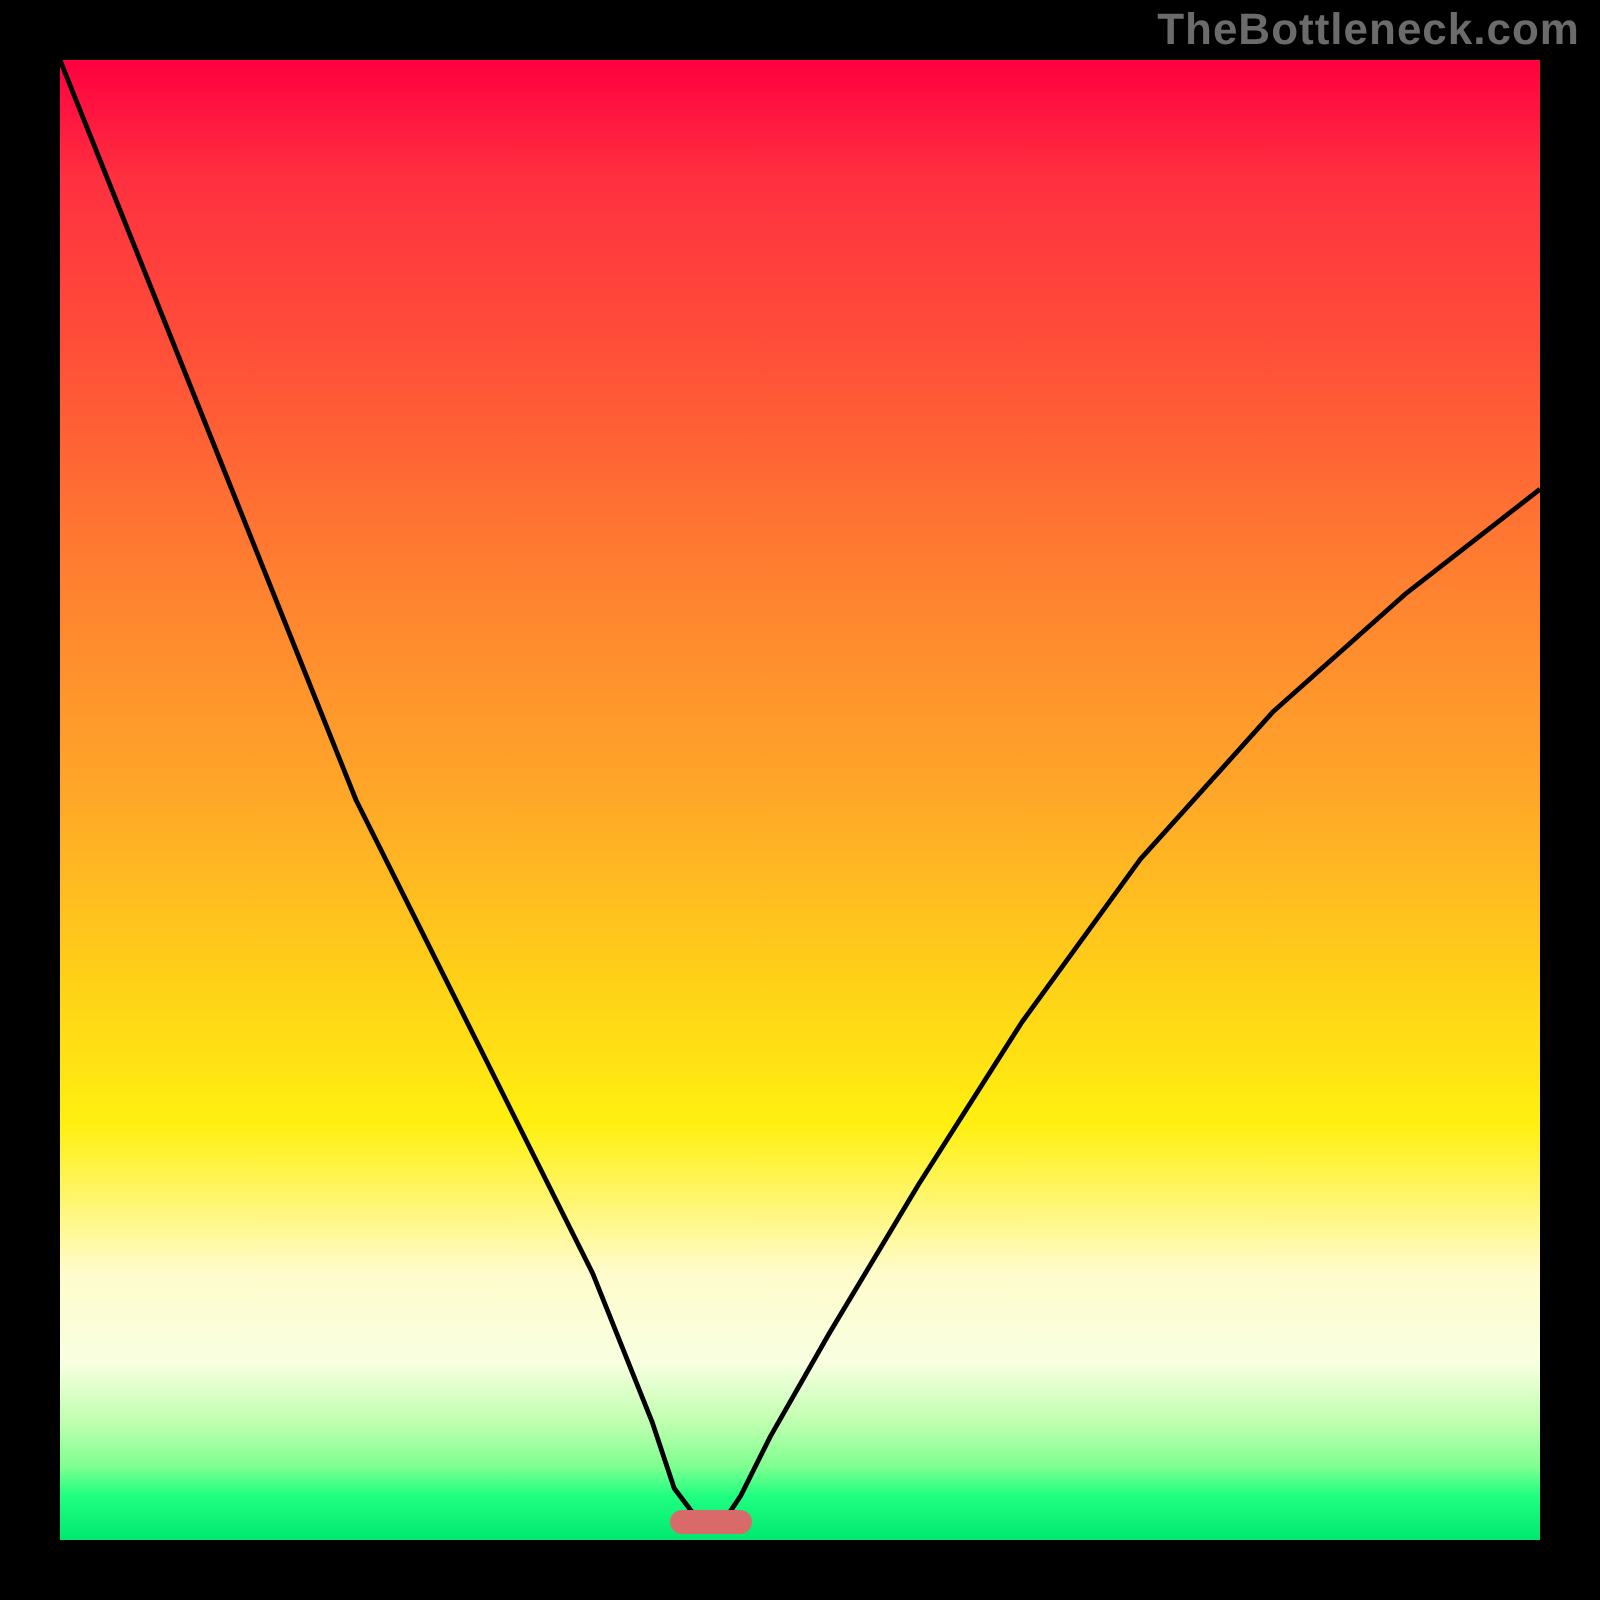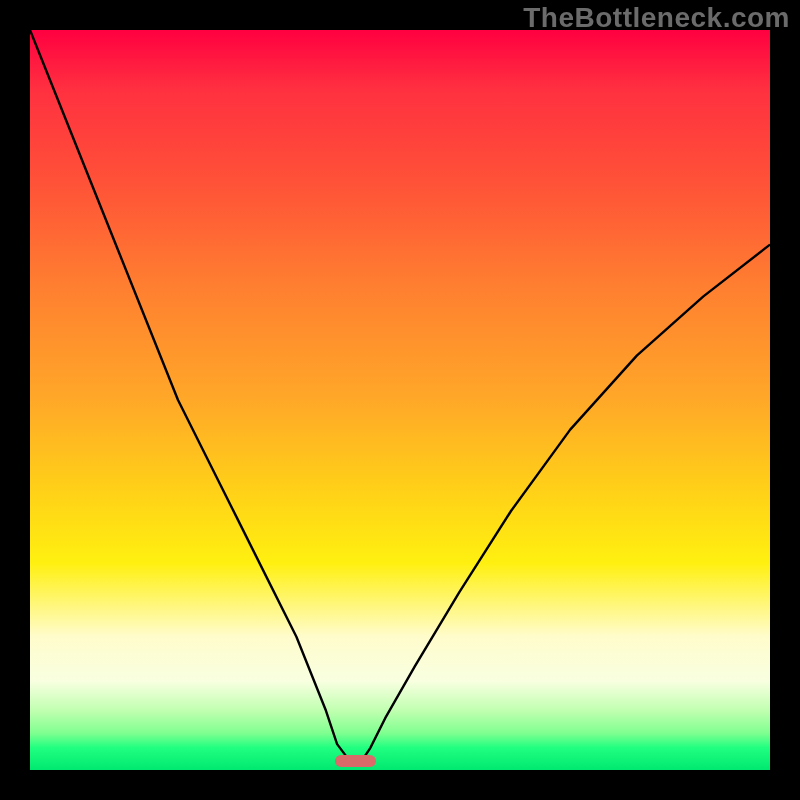--- a/index.html
+++ b/index.html
@@ -15,21 +15,21 @@
     position: relative;
     width: 800px;
     height: 800px;
     background: #000;
   }
   .watermark {
     position: absolute;
     top: 2px;
     right: 10px;
     color: #6b6b6b;
-    font-size: 28px;
+    font-size: 22px;
     font-weight: bold;
     letter-spacing: 0.5px;
     z-index: 5;
   }
   .plot {
     position: absolute;
     left: 30px;
     top: 30px;
     width: 740px;
     height: 740px;

